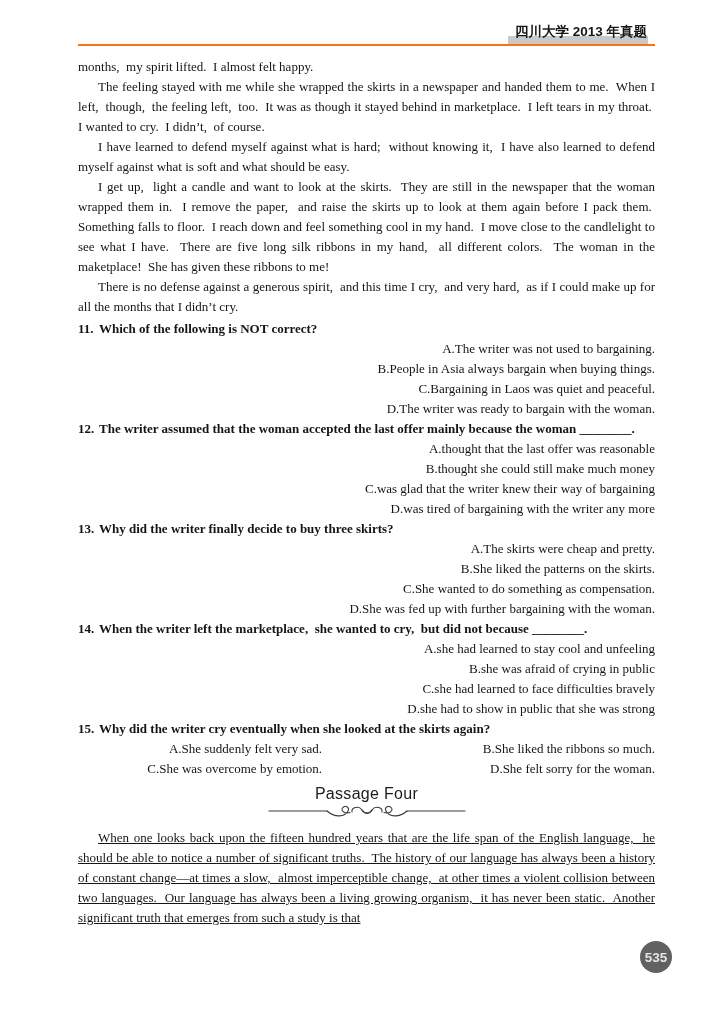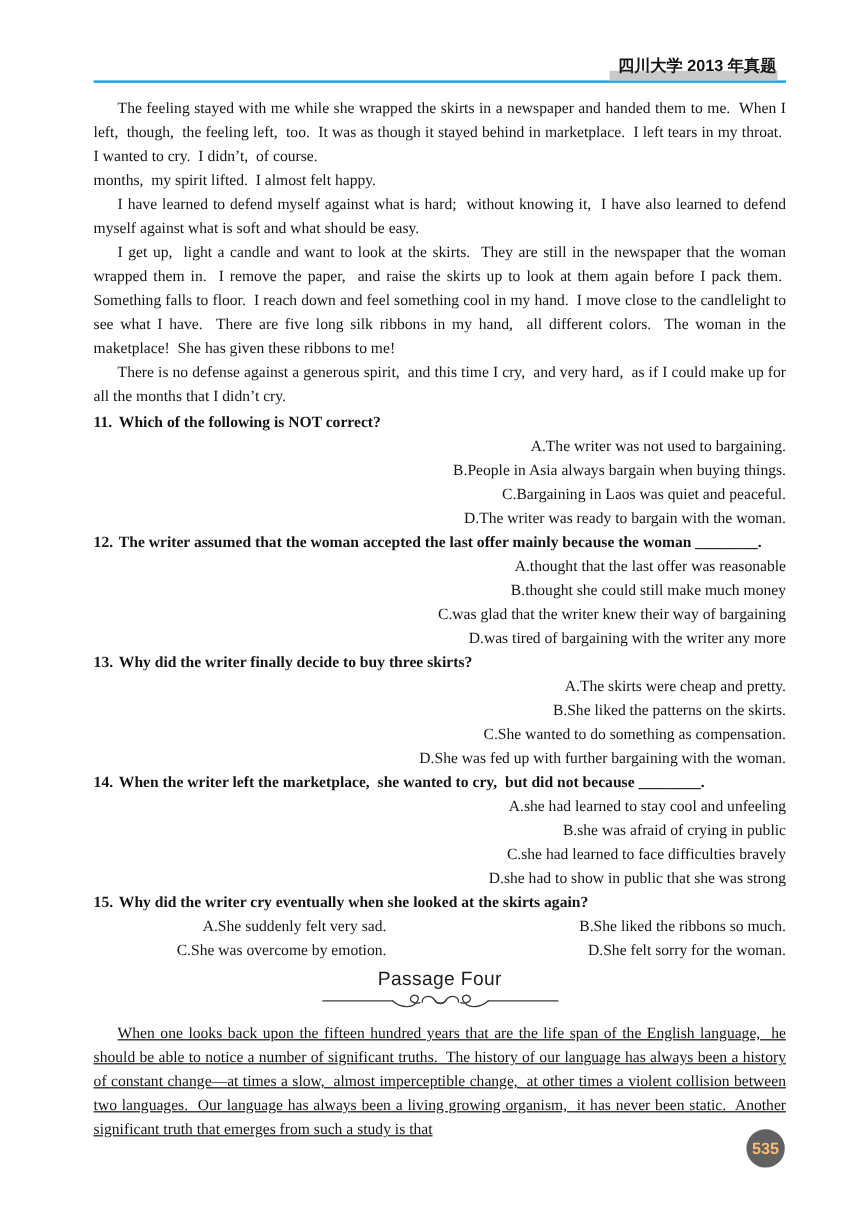--- a/index.html
+++ b/index.html
@@ -11,22 +11,22 @@
     height: 1009px;
     background: #ffffff;
     overflow: hidden;
     font-family: "Liberation Serif", serif;
     color: #151515;
   }
 
   
   .header {
     margin: 0 63px 0 78px;
-    padding-top: 46px;
-    border-bottom: 2px solid #0ea5e9;
+    padding-top: 22px;
+    border-bottom: 2px solid #f97316;
     position: relative;
     text-align: right;
   }
   .header-highlight {
     position: absolute;
     right: 7px;
     bottom: 0;
     width: 140px;
     height: 8px;
     background: #c9c9c9;
@@ -73,49 +73,49 @@
     letter-spacing: 0.3px;
     color: #1c1c1c;
   }
   .flourish { display: block; margin: -1px auto 0 auto; }
 
   .passage-four-para { margin-top: 7px; text-decoration: underline; }
 
   
   .page-badge {
     position: absolute;
-    left: 622px;
+    left: 640px;
     top: 941px;
     width: 32px;
     height: 32px;
     border-radius: 50%;
     background: #616161;
-    color: #fdba74;
+    color: #e5e5e5;
     font-family: "Liberation Sans", sans-serif;
     font-weight: bold;
     font-size: 13.5px;
     display: flex;
     align-items: center;
     justify-content: center;
   }
 </style>
 </head>
 <body>
 
 <div class="page">
 
   <header class="header">
     <span class="header-highlight"></span>
     <span class="header-title">四川大学 2013 年真题</span>
   </header>
 
   <main class="content">
 
+    <p class="para no-indent">months,&nbsp; my spirit lifted.&nbsp; I almost felt happy.</p>
     <p class="para">The feeling stayed with me while she wrapped the skirts in a newspaper and handed them to me.&nbsp; When I left,&nbsp; though,&nbsp; the feeling left,&nbsp; too.&nbsp; It was as though it stayed behind in marketplace.&nbsp; I left tears in my throat.&nbsp; I wanted to cry.&nbsp; I didn’t,&nbsp; of course.</p>
-    <p class="para no-indent">months,&nbsp; my spirit lifted.&nbsp; I almost felt happy.</p>
     <p class="para">I have learned to defend myself against what is hard;&nbsp; without knowing it,&nbsp; I have also learned to defend myself against what is soft and what should be easy.</p>
     <p class="para">I get up,&nbsp; light a candle and want to look at the skirts.&nbsp; They are still in the newspaper that the woman wrapped them in.&nbsp; I remove the paper,&nbsp; and raise the skirts up to look at them again before I pack them.&nbsp; Something falls to floor.&nbsp; I reach down and feel something cool in my hand.&nbsp; I move close to the candlelight to see what I have.&nbsp; There are five long silk ribbons in my hand,&nbsp; all different colors.&nbsp; The woman in the maketplace!&nbsp; She has given these ribbons to me!</p>
     <p class="para">There is no defense against a generous spirit,&nbsp; and this time I cry,&nbsp; and very hard,&nbsp; as if I could make up for all the months that I didn’t cry.</p>
 
     <section class="questions">
 
       <div class="question">
         <div class="stem-line">
           <span class="q-num">11.</span><span>Which of the following is NOT correct?</span>
         </div>

